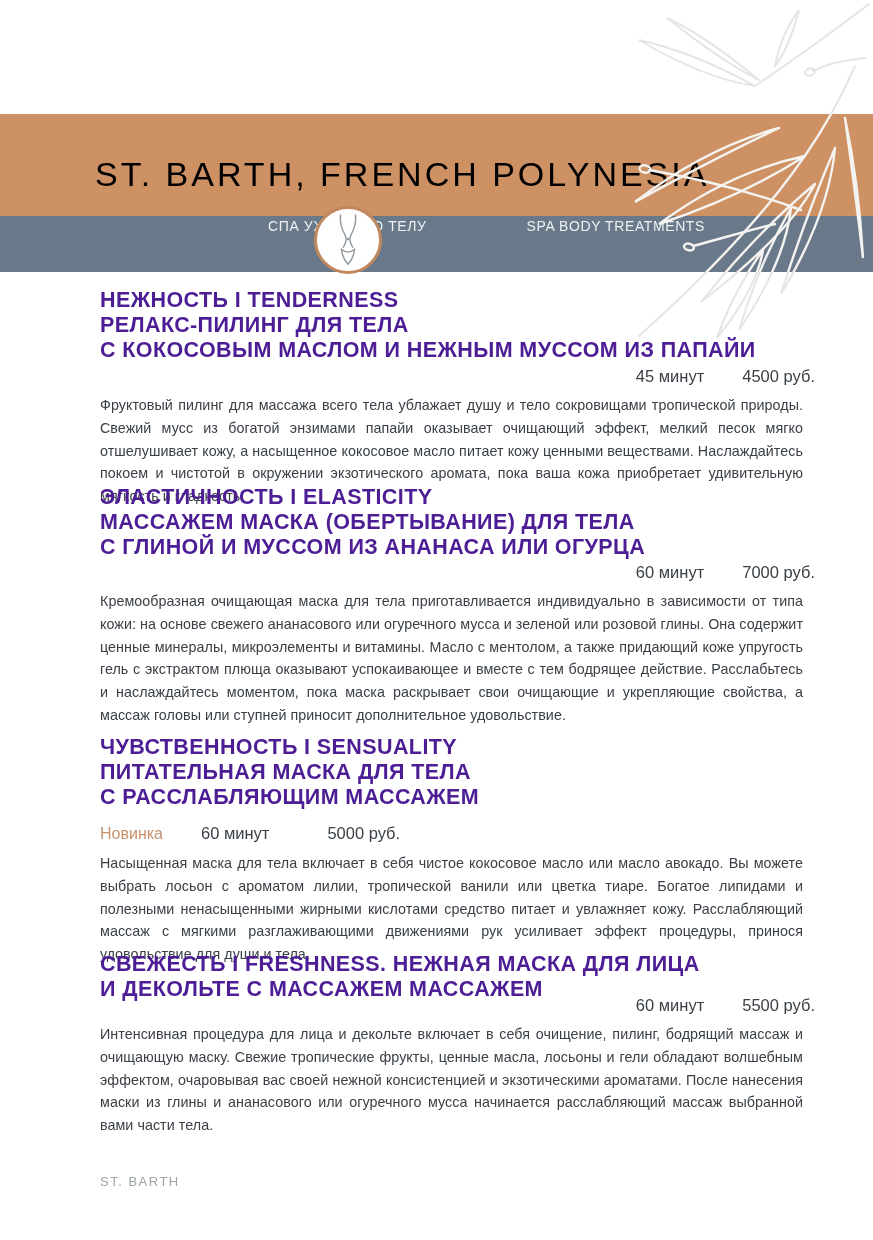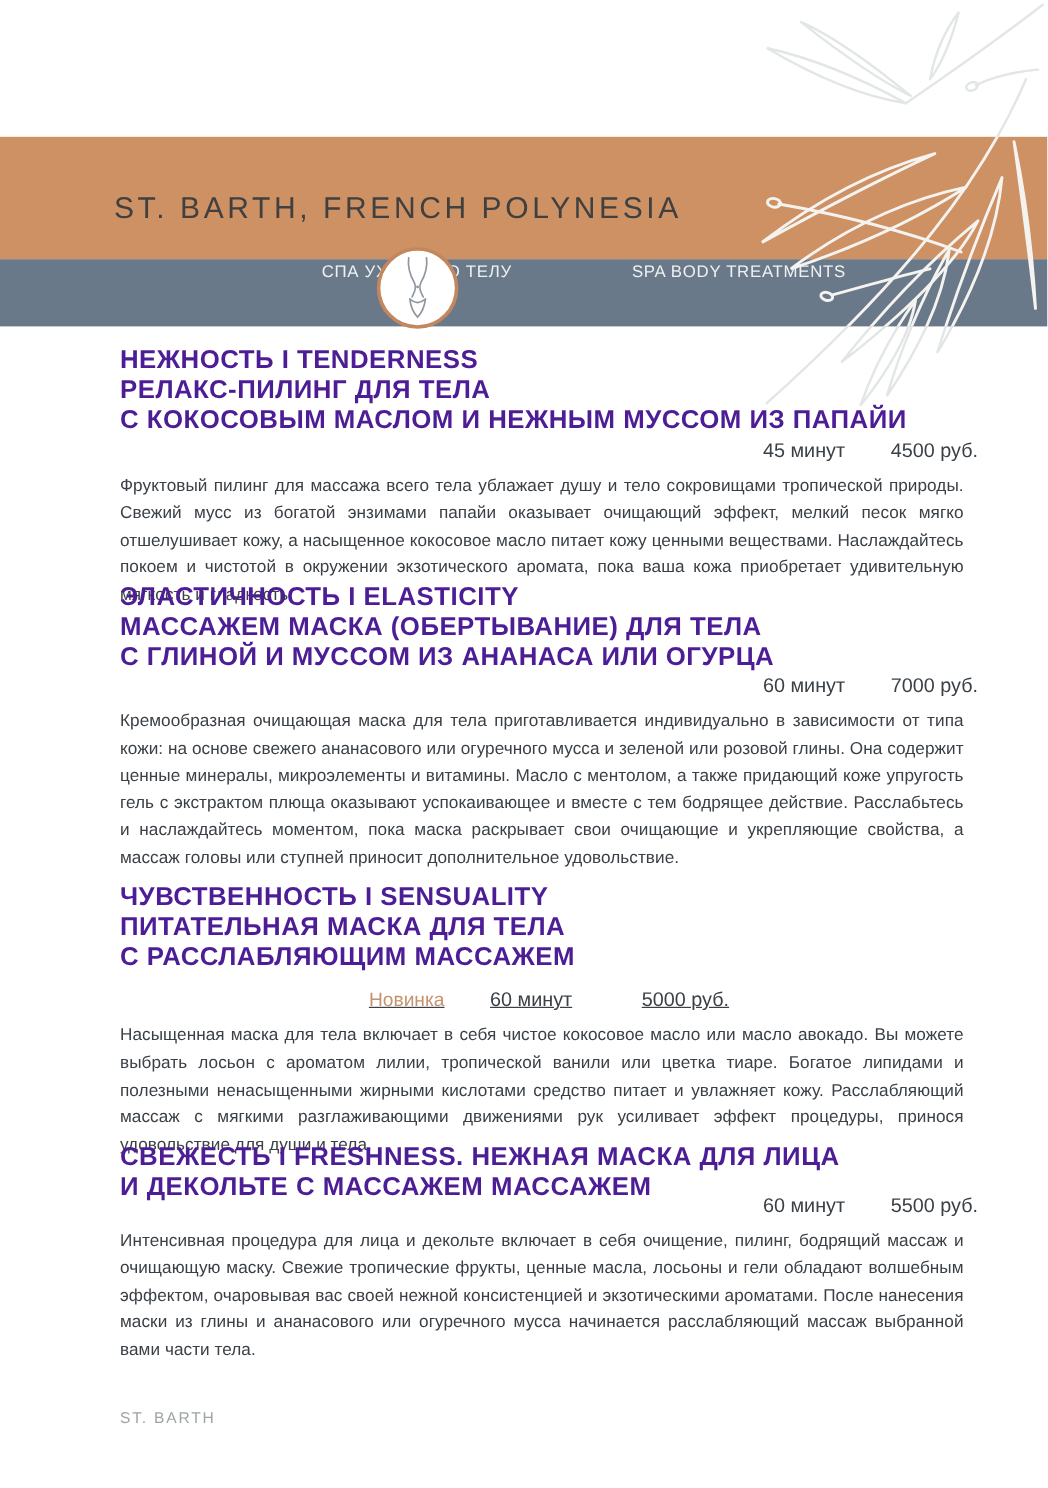--- a/index.html
+++ b/index.html
@@ -7,22 +7,22 @@
     position:relative; width:873px; height:1240px; overflow:hidden;
     background:#ffffff; font-family:"Liberation Sans", sans-serif;
   }
 
   
   .banner {
     position:absolute; left:0; top:114px; width:873px; height:102px;
     background:#CE9164; display:flex; align-items:center;
   }
   .banner-title {
-    margin-left:95px; font-size:25px; letter-spacing:3px;
-    color:#404040; font-weight:400; white-space:nowrap;margin-top:19px;
+    margin-left:95px; font-size:34px; letter-spacing:3px;
+    color:#000000; font-weight:400; white-space:nowrap;margin-top:19px;
   }
   .band {
     position:absolute; left:0; top:216px; width:873px; height:56px;
     background:#69798A; display:flex; flex-direction:row; justify-content:center;
   }
   .band-line { margin-left:100px; color:#EEF1F2; font-size:14px;
     letter-spacing:0.6px; line-height:21px; }
 
   
   .badge-circle {
@@ -43,21 +43,21 @@
   .treatment { position:absolute; left:100px; width:715px; }
   .t1 { top:288px; } .t2 { top:485px; } .t3 { top:735px; } .t4 { top:952px; }
 
   .treat-title { margin:0; font-weight:700; color:#4c1d95;
     font-size:21.5px; line-height:25px; letter-spacing:0.4px; }
   .treat-title .tl { display:block; }
 
   .meta-row { display:flex; justify-content:flex-end; align-items:baseline;
     gap:38px; color:#3A4046; font-size:16.5px; line-height:22px; }
   .m1 { margin-top:2px; } .m2 { margin-top:1px; } .m3 { margin-top:12px; } .m4 { margin-top:-8px; }
-  .meta-row.spread { justify-content:center;text-decoration:underline; }
+  .meta-row.spread { justify-content:flex-start; }
   .meta-right { display:flex; gap:58px; align-items:baseline; }
   .new-badge { color:#C6926C; font-size:16px; }
 
   .desc { margin:7px 12px 0 0; text-align:justify; color:#3A4046;
     font-size:14.3px; line-height:22.8px; letter-spacing:0.05px; }
 
   .footer-brand {
     position:absolute; left:100px; top:1174px; color:#9EA4A5;
     font-size:13px; letter-spacing:1.5px;
   }

